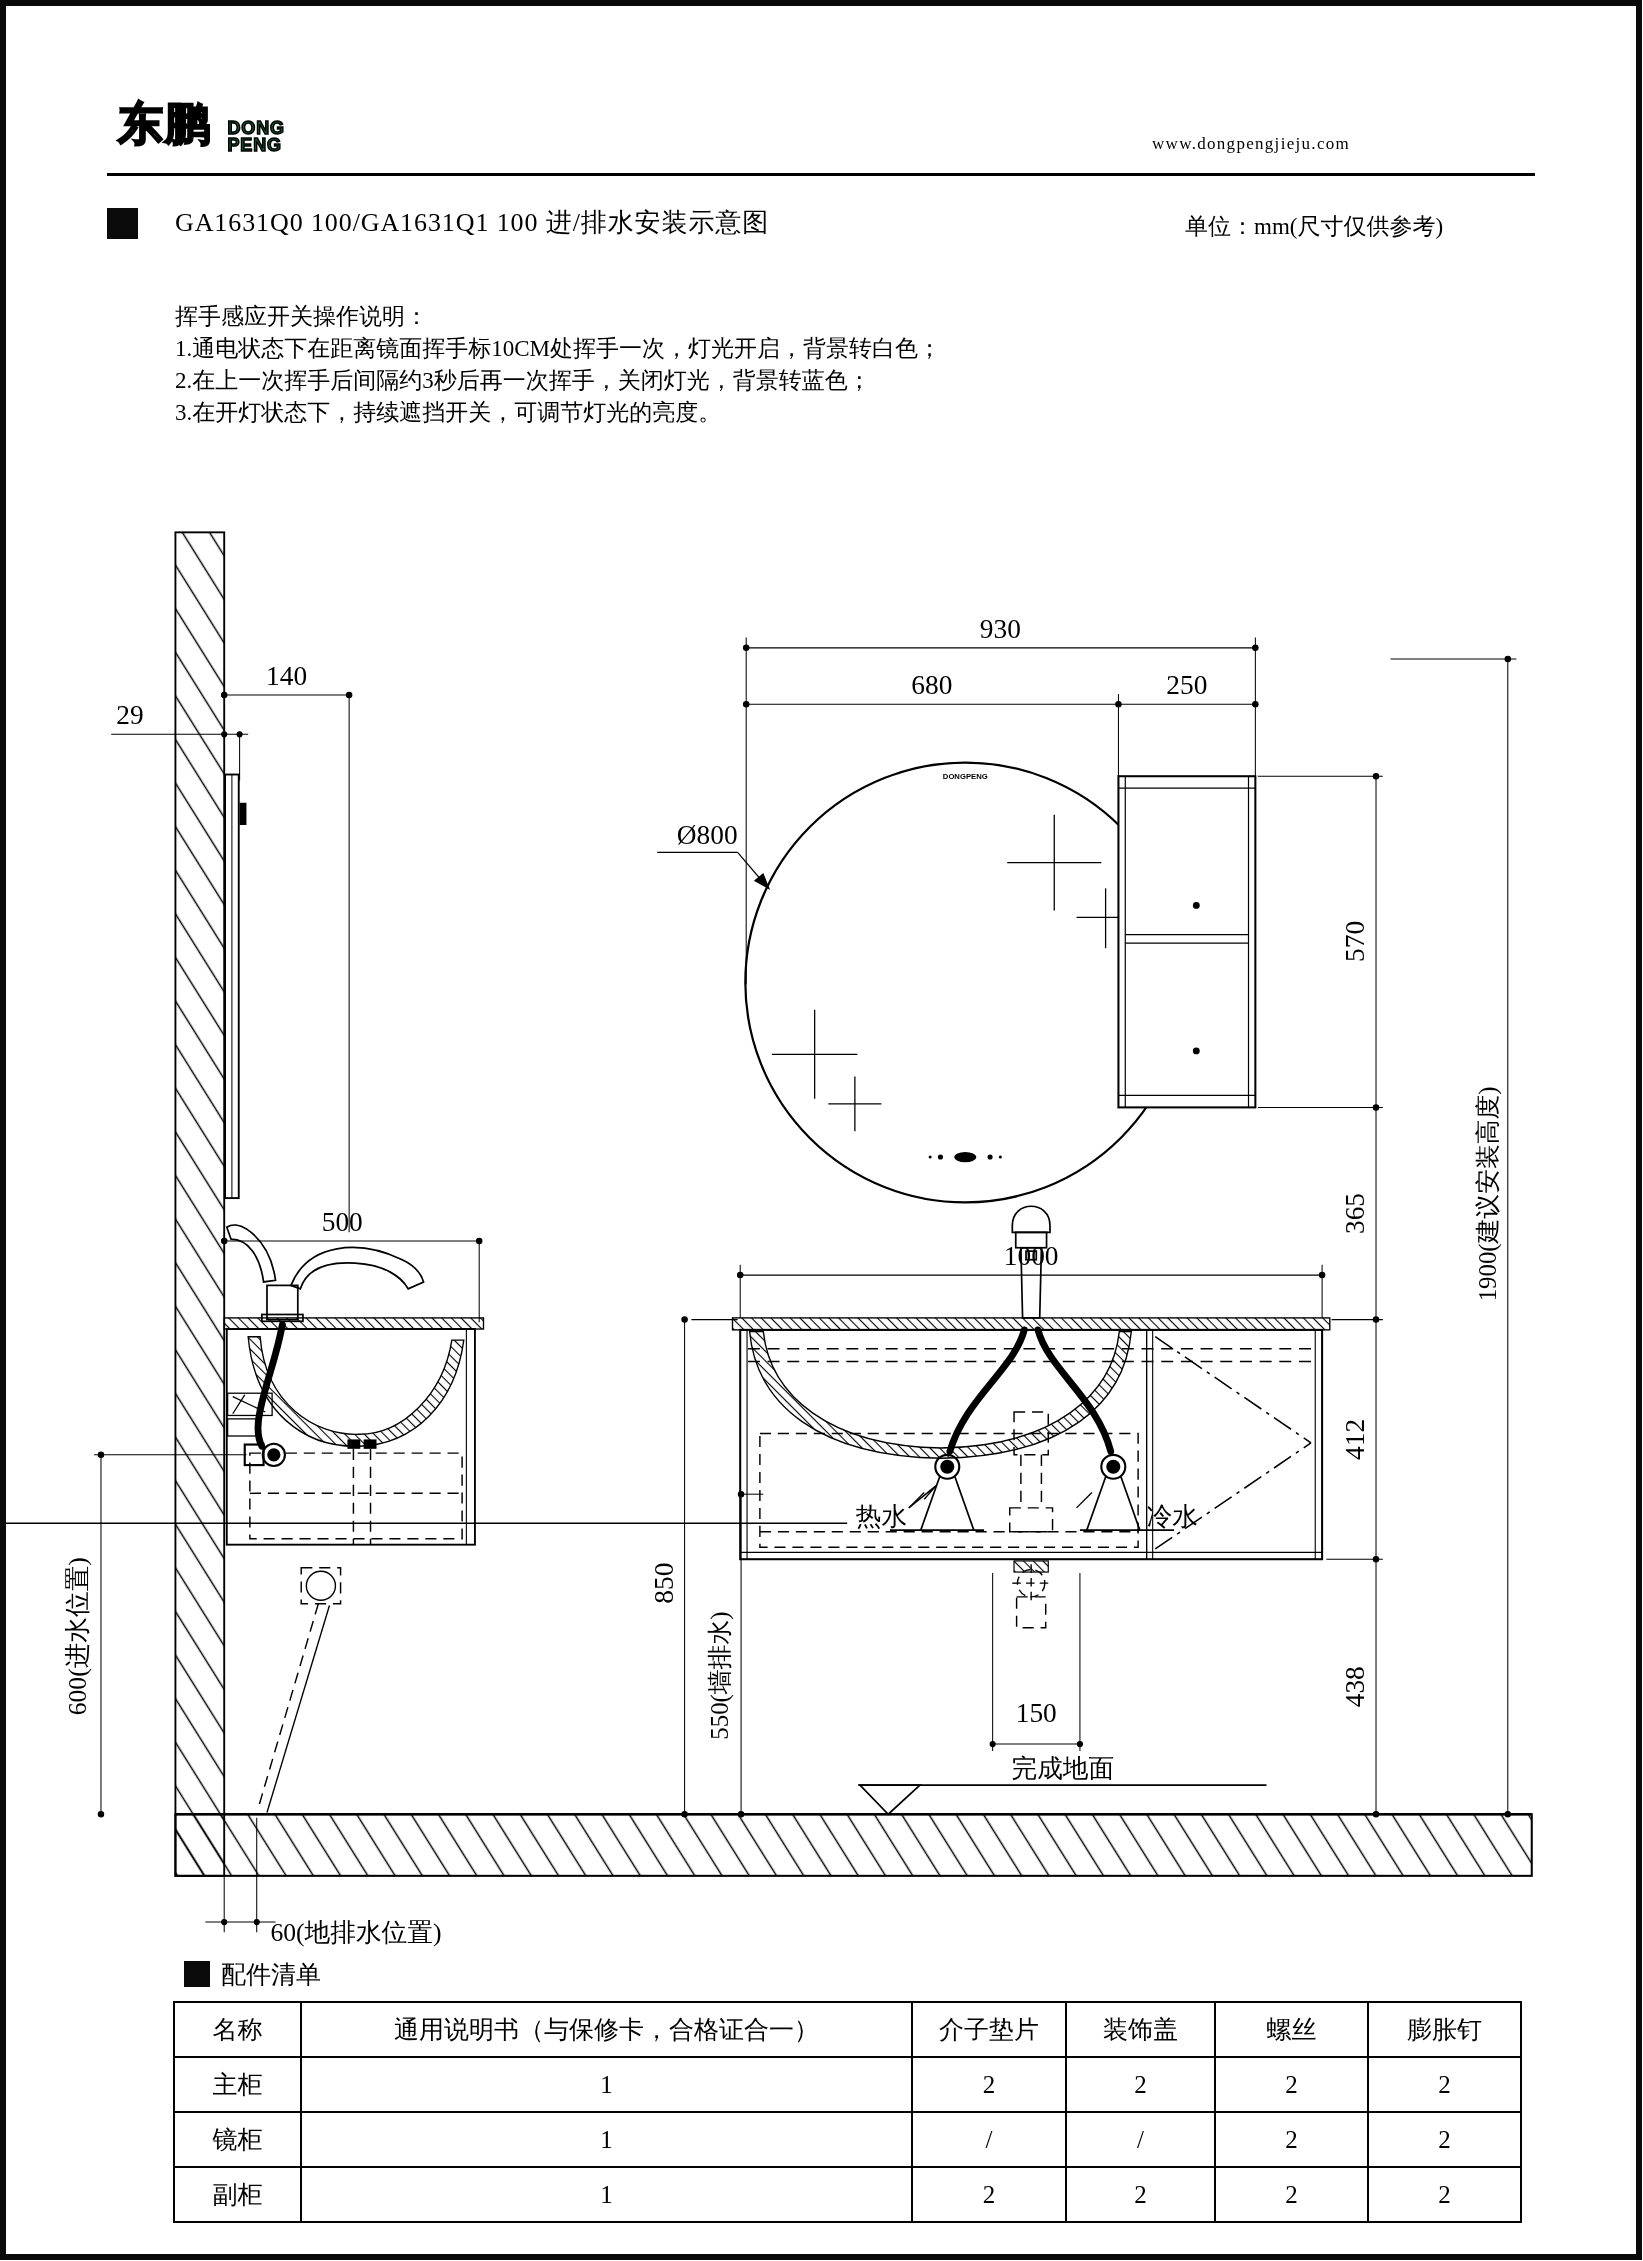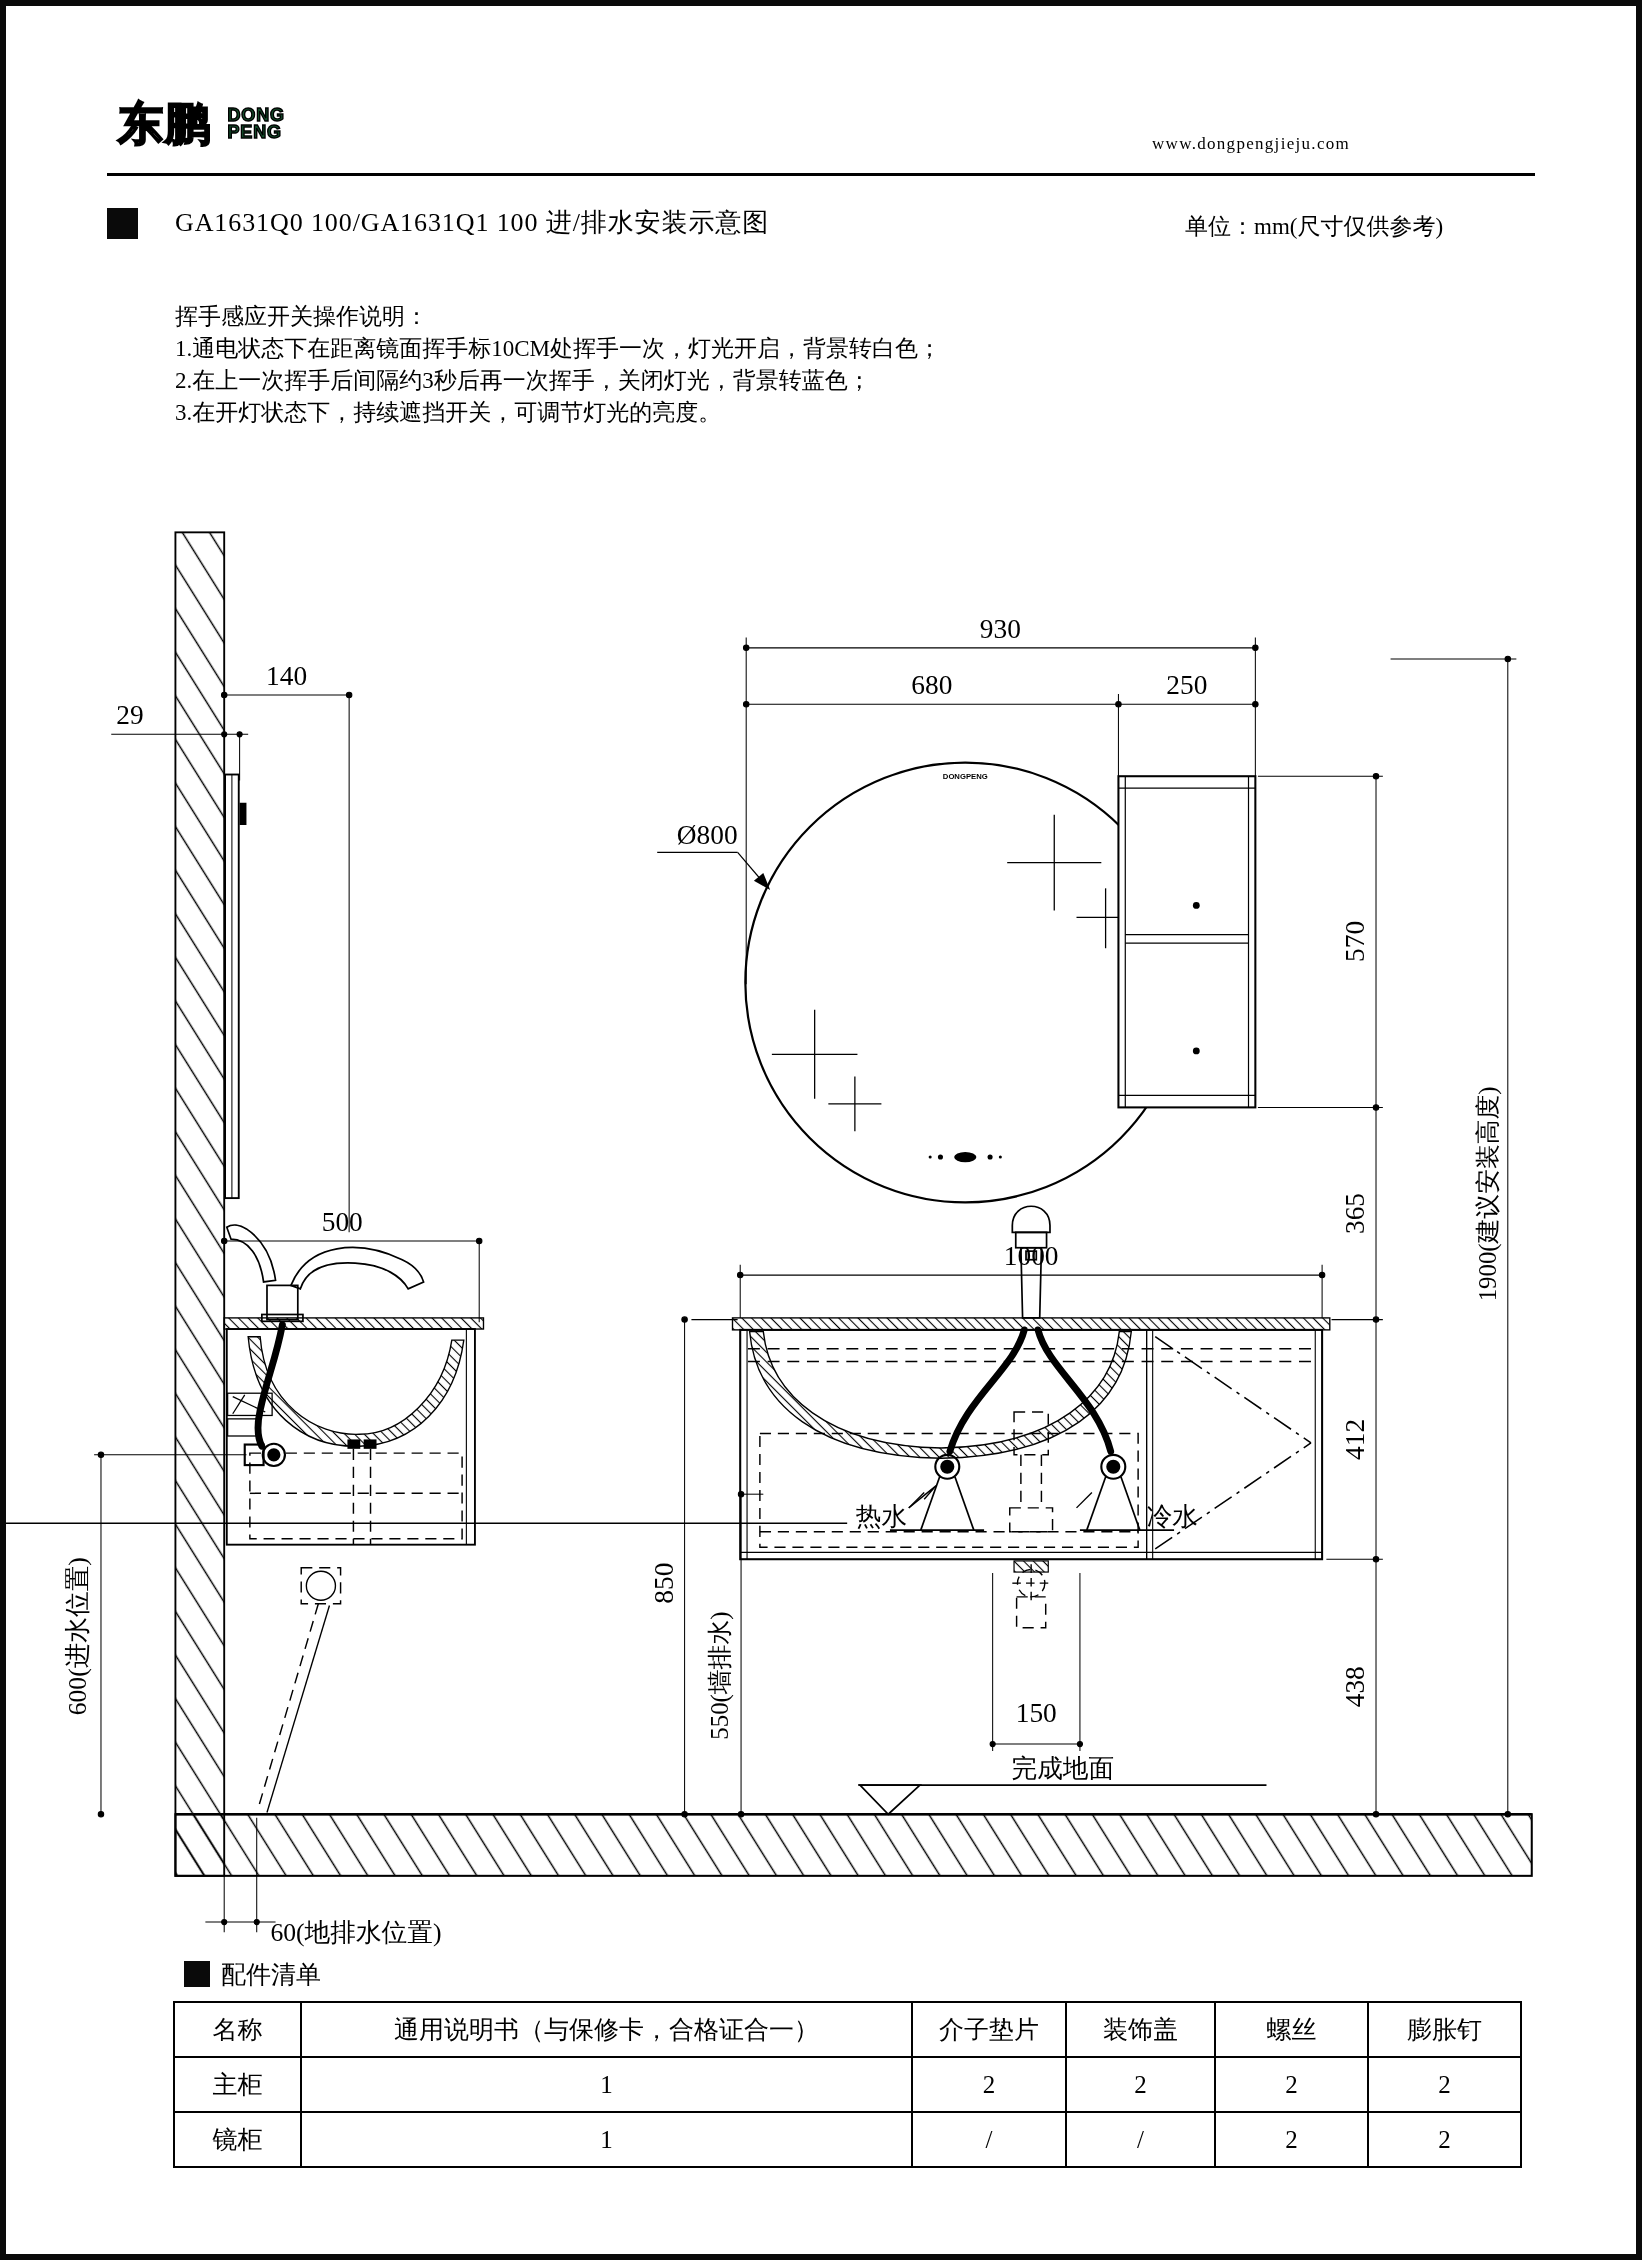--- a/index.html
+++ b/index.html
@@ -1,21 +1,21 @@
 <!DOCTYPE html>
 <html style="font-size:13.7px"><head>
 <meta charset="utf-8">
 <style>
   html,body{margin:0;padding:0;background:#888;}
   .page{position:relative;width:1643px;height:2261px;background:#fff;overflow:hidden;
         font-family:"Liberation Serif","DejaVu Serif",serif;color:#000;}
   .frame{position:absolute;left:0;top:0;width:1630px;height:2248px;border:6.8px solid #0a0a0a;pointer-events:none;}
   .abs{position:absolute;}
   
-  .logo{left:118px;top:94px;display:flex;align-items:center;}
+  .logo{left:118px;top:94px;display:flex;align-items:flex-end;}
   .logo-cn{font-size:45px;font-weight:bold;letter-spacing:1.7px;color:#fff;
            -webkit-text-stroke:2.1px #000;text-stroke:2.1px #000;font-family:"Liberation Sans",sans-serif;}
   .logo-en{margin-left:16px;font-family:"Liberation Sans",sans-serif;font-weight:bold;
            font-size:18px;line-height:17px;color:#14532d;-webkit-text-stroke:1.4px #000;letter-spacing:0.9px;}
   .url{left:1152px;top:134px;font-size:17px;letter-spacing:1.3px;}
   .rule{left:107px;top:173px;width:1428px;height:3.4px;background:#000;}
   .bullet{width:31px;height:31px;background:#0a0a0a;}
   .title-bullet{left:107px;top:208px;}
   .title-text{left:175px;top:205px;font-size:26px;letter-spacing:0.9px;text-align:right;}
   .instructions{left:175px;top:253px;font-size:23px;line-height:32px;margin-top:48px;}
@@ -392,18 +392,26 @@
       <td>2</td>
     </tr>
     <tr>
       <td>镜柜</td>
       <td>1</td>
       <td>/</td>
       <td>/</td>
       <td>2</td>
       <td>2</td>
     </tr>
+    <tr>
+      <td>副柜</td>
+      <td>1</td>
+      <td>2</td>
+      <td>2</td>
+      <td>2</td>
+      <td>2</td>
+    </tr>
   </tbody>
     </table>
 
   <div class="frame"></div>
 </div>
 
 
 </body></html>

